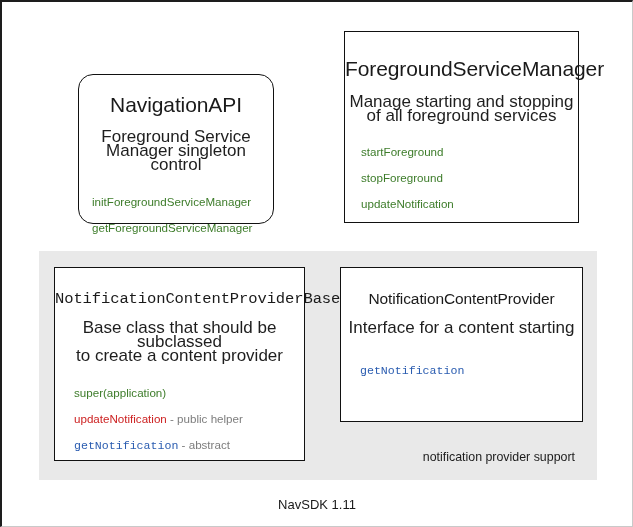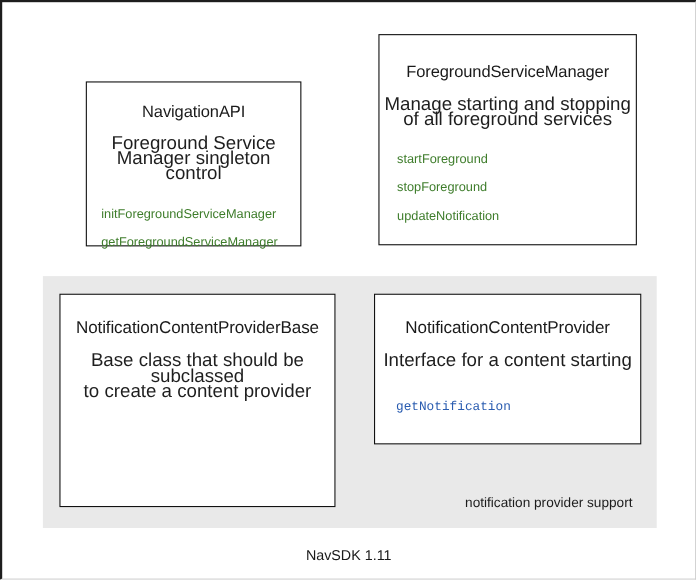--- a/index.html
+++ b/index.html
@@ -28,21 +28,21 @@
   
   .class-box {
     position: absolute;
     background: #ffffff;
     border: 1.6px solid #111111;
     box-sizing: border-box;
     text-align: center;
   }
 
   .class-title {
-    font-size: 15px;
+    font-size: 21px;
     color: #1a1a1a;
     letter-spacing: -0.1px;
     white-space: nowrap;
   }
   .class-title.small {
     font-size: 15.5px;
   }
 
   .class-desc {
     font-size: 17px;
@@ -87,21 +87,21 @@
     text-align: center;
     font-size: 13px;
     color: #1a1a1a;
   }
 </style>
 </head>
 <body>
 
 <div id="canvas">
 
-  <div class="class-box" id="box-navigation-api" style="left:76px; top:72px; width:196px; height:150px;">
+  <div class="class-box" id="box-navigation-api" style="left:76px; top:72px; width:196px; height:150px;border-radius:15px;">
     <div class="class-title" style="margin-top:18px;">NavigationAPI</div>
     <div class="class-desc" style="margin-top:13px;">
       <div>Foreground Service</div>
       <div>Manager singleton control</div>
     </div>
     <div class="member-list" style="margin-top:22px; padding-left:13px;">
       <div class="member">
         <span class="m-green">initForegroundServiceManager</span><span class="m-note"></span>
       </div>
       <div class="member">
@@ -125,28 +125,39 @@
       </div>
       <div class="member">
         <span class="m-green">updateNotification</span><span class="m-note"></span>
       </div>
     </div>
   </div>
 
   <div id="provider-panel" style="left:37px; top:249px; width:558px; height:229px;">
 
     <div class="class-box" id="box-ncp-base" style="left:15px; top:16px; width:251px; height:194px;">
-      <div class="class-title small" style="margin-top:22px;">NotificationContentProviderBase</div>
+      <div class="class-title small" style="margin-top:22px;font-family:Liberation Mono, monospace;">NotificationContentProviderBase</div>
       <div class="class-desc" style="margin-top:13px;">
         <div>Base class that should be subclassed</div>
         <div>to create a content provider</div>
       </div>
+      <div class="member-list" style="margin-top:22px; padding-left:19px;">
+        <div class="member">
+          <span class="m-green">super(application)</span><span class="m-note"></span>
+        </div>
+        <div class="member">
+          <span class="m-red">updateNotification</span><span class="m-note"> - public helper</span>
+        </div>
+        <div class="member">
+          <span class="m-blue">getNotification</span><span class="m-note"> - abstract</span>
+        </div>
+      </div>
     </div>
 
-    <div class="class-box" id="box-ncp" style="left:301px; top:16px; width:243px; height:137px;">
+    <div class="class-box" id="box-ncp" style="left:301px; top:16px; width:243px; height:155px;">
       <div class="class-title small" style="margin-top:22px;">NotificationContentProvider</div>
       <div class="class-desc" style="margin-top:13px;">
         <div>Interface for a content starting</div>
       </div>
       <div class="member-list" style="margin-top:27px; padding-left:19px;">
         <div class="member">
           <span class="m-blue">getNotification</span><span class="m-note"></span>
         </div>
       </div>
     </div>

